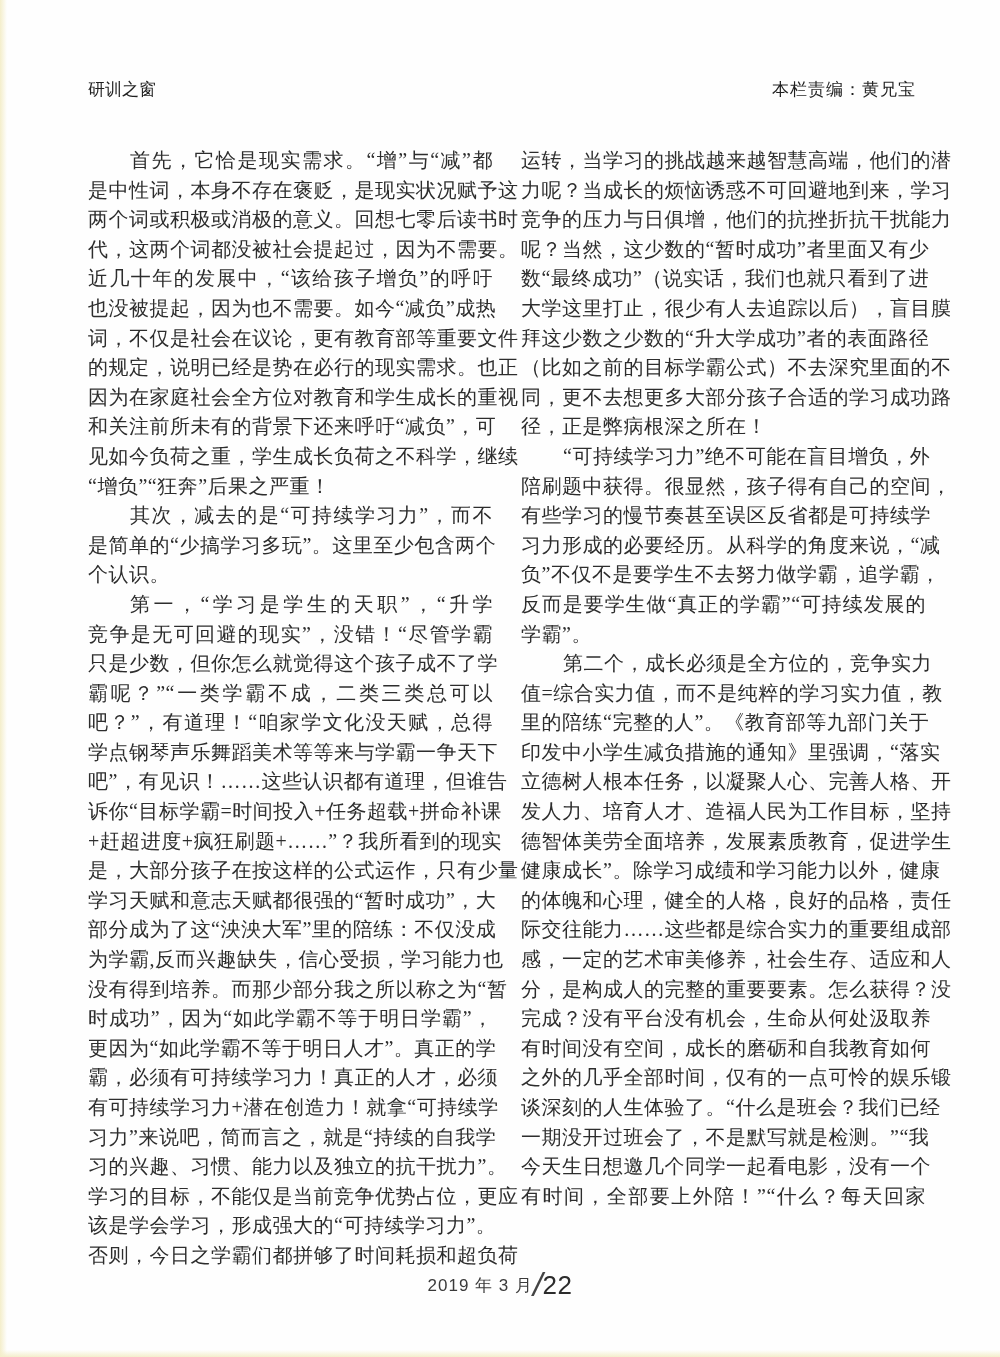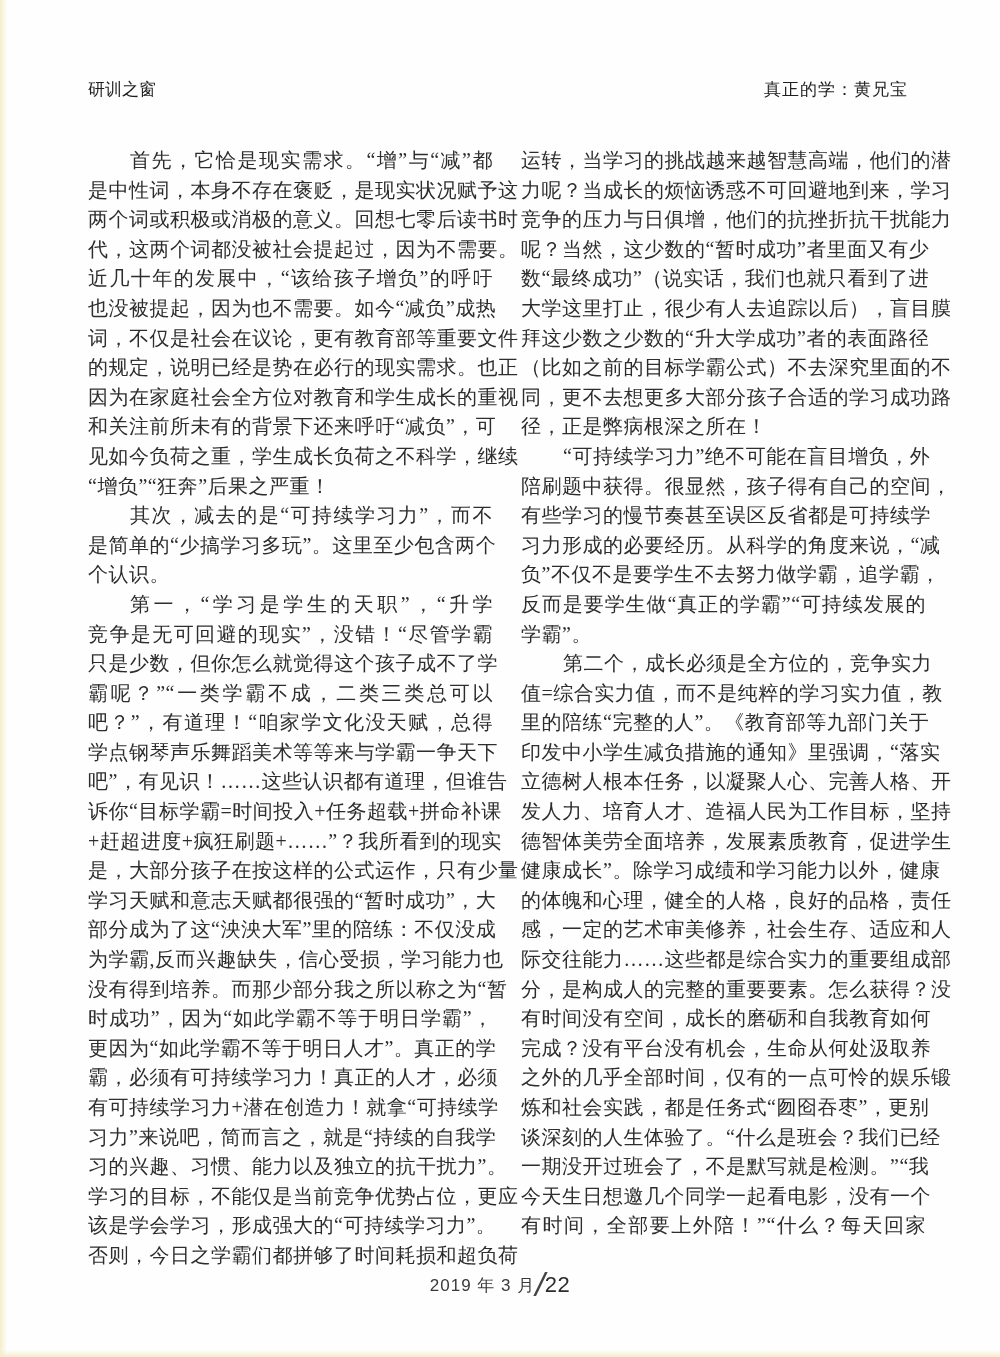--- a/index.html
+++ b/index.html
@@ -19,21 +19,21 @@
     background: linear-gradient(to right, #f4eecb, rgba(255,255,255,0));
     pointer-events: none;
   }
   .edge-bottom {
     position: absolute; left: 0; bottom: 0; width: 100%; height: 7px;
     background: linear-gradient(to top, #f4eecb, rgba(255,255,255,0));
     pointer-events: none;
   }
   .page-header {
     position: absolute;
-    top: 78px; left: 88px; right: 92px;
+    top: 78px; left: 88px; right: 84px;
     display: flex;
     justify-content: space-between;
     align-items: baseline;
     font-family: "Liberation Sans", "DejaVu Sans", sans-serif;
     font-size: 17px;
     color: #1f1f1f;
   }
   .page-header .hdr-right { letter-spacing: 1px; }
   .columns {
     position: absolute;
@@ -74,36 +74,36 @@
   .page-footer .ftr-slash {
     display: inline-block;
     font-size: 34px;
     font-weight: 300;
     font-style: italic;
     line-height: 1;
     transform: translateY(-1px);
     color: #444;
   }
   .page-footer .ftr-page {
-    font-size: 22px;
+    font-size: 26px;
     color: #2c2c2c;
     letter-spacing: 0.5px;
   }
 </style>
 </head>
 <body>
 
 <div class="page">
 
   <div class="edge-left"></div>
   <div class="edge-bottom"></div>
 
   <div class="page-header">
     <span class="hdr-left">研训之窗</span>
-    <span class="hdr-right">真正的学：黄兄宝</span>
+    <span class="hdr-right">本栏责编：黄兄宝</span>
   </div>
 
   <div class="columns">
     <section class="col">
         <div class="line indent">首先，它恰是现实需求。“增”与“减”都</div>
         <div class="line">是中性词，本身不存在褒贬，是现实状况赋予这</div>
         <div class="line">两个词或积极或消极的意义。回想七零后读书时</div>
         <div class="line">代，这两个词都没被社会提起过，因为不需要。</div>
         <div class="line">近几十年的发展中，“该给孩子增负”的呼吁</div>
         <div class="line">也没被提起，因为也不需要。如今“减负”成热</div>
@@ -160,27 +160,26 @@
         <div class="line end">学霸”。</div>
         <div class="line indent">第二个，成长必须是全方位的，竞争实力</div>
         <div class="line">值=综合实力值，而不是纯粹的学习实力值，教</div>
         <div class="line">里的陪练“完整的人”。《教育部等九部门关于</div>
         <div class="line">印发中小学生减负措施的通知》里强调，“落实</div>
         <div class="line">立德树人根本任务，以凝聚人心、完善人格、开</div>
         <div class="line">发人力、培育人才、造福人民为工作目标，坚持</div>
         <div class="line">德智体美劳全面培养，发展素质教育，促进学生</div>
         <div class="line">健康成长”。除学习成绩和学习能力以外，健康</div>
         <div class="line">的体魄和心理，健全的人格，良好的品格，责任</div>
+        <div class="line">际交往能力……这些都是综合实力的重要组成部</div>
         <div class="line">感，一定的艺术审美修养，社会生存、适应和人</div>
-        <div class="line">际交往能力……这些都是综合实力的重要组成部</div>
         <div class="line">分，是构成人的完整的重要要素。怎么获得？没</div>
+        <div class="line">完成？没有平台没有机会，生命从何处汲取养</div>
         <div class="line">有时间没有空间，成长的磨砺和自我教育如何</div>
-        <div class="line">完成？没有平台没有机会，生命从何处汲取养</div>
         <div class="line">之外的几乎全部时间，仅有的一点可怜的娱乐锻</div>
-        <div class="line">炼和社会实践，都是任务式“囫囵吞枣”，更别</div>
         <div class="line">谈深刻的人生体验了。“什么是班会？我们已经</div>
         <div class="line">一期没开过班会了，不是默写就是检测。”“我</div>
         <div class="line">今天生日想邀几个同学一起看电影，没有一个</div>
         <div class="line">有时间，全部要上外陪！”“什么？每天回家</div>
       </section>
   </div>
 
   <div class="page-footer">
     <span class="ftr-inner">
       <span class="ftr-date">2019 年 3 月</span>

